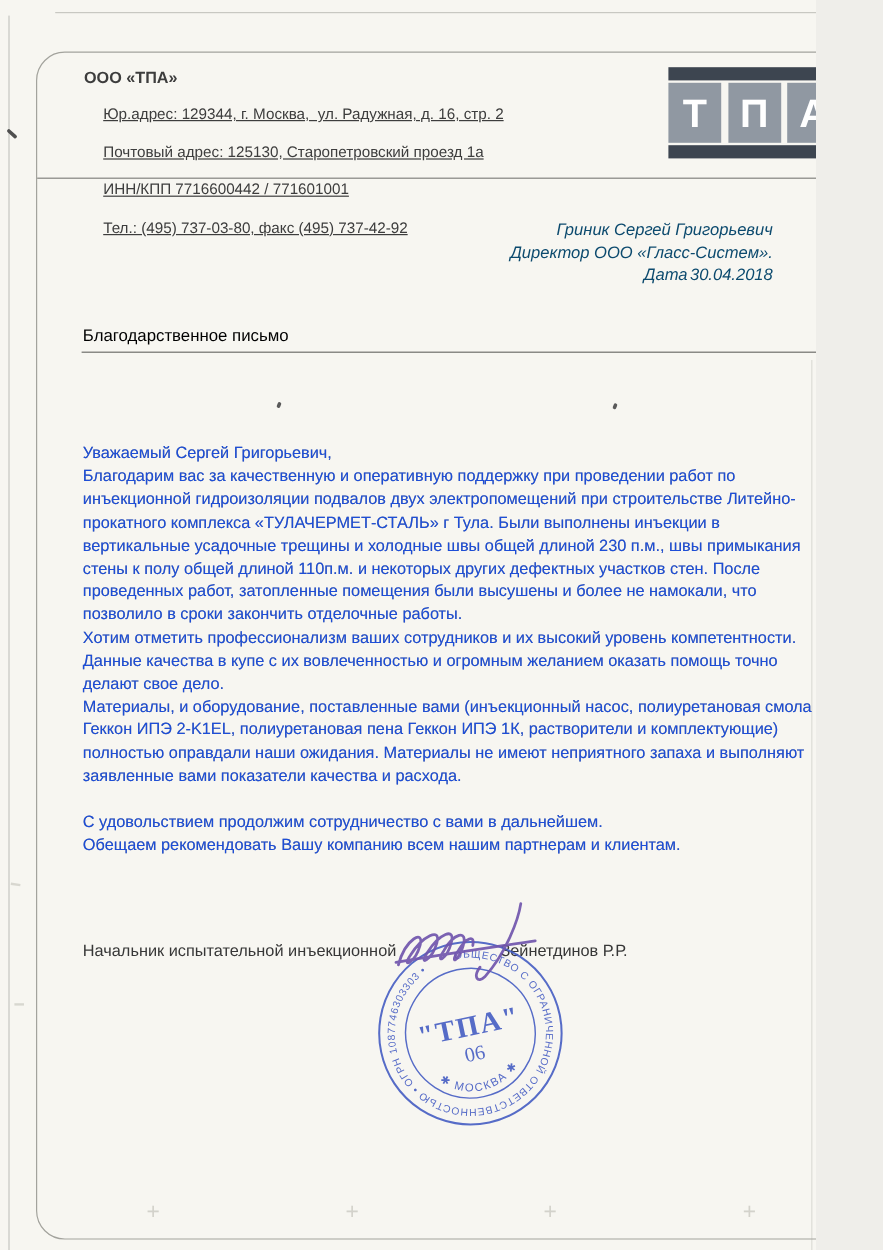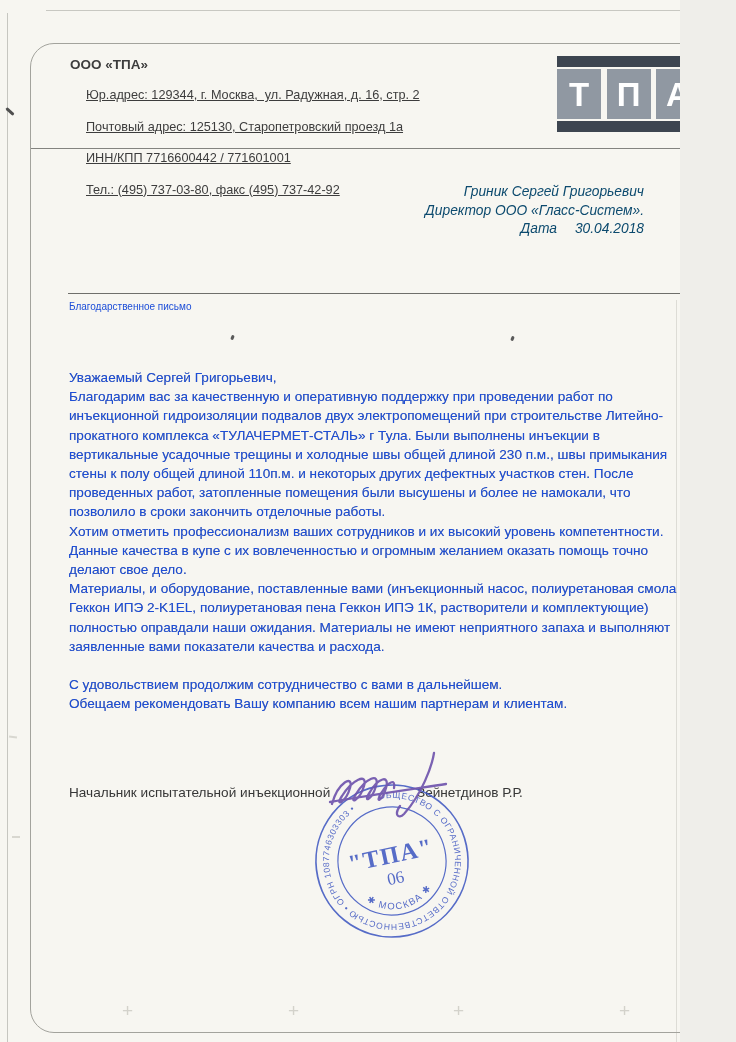--- a/index.html
+++ b/index.html
@@ -37,23 +37,23 @@
   }
   .logo-sq span{
     color:#ffffff;font-weight:bold;font-size:33px;line-height:1;
     font-family:"Liberation Sans", sans-serif;
   }
   
   .recipient{
     position:absolute;right:36px;top:183px;text-align:right;
     font-style:italic;font-size:13.8px;line-height:18.5px;color:#0c4a6e;
   }
-  .recipient .date-row{display:flex;justify-content:flex-end;gap:18px;}
+  .recipient .date-row{display:flex;justify-content:flex-end;gap:2px;}
   
-  .title{position:absolute;left:69px;top:271px;font-size:10px;color:#1d4ed8;margin-top:30px;}
+  .title{position:absolute;left:69px;top:271px;font-size:14px;color:#000000;}
   .title-rule{position:absolute;left:68px;top:293px;width:648px;height:1px;background:#6f6f6b;}
   
   .body-text{position:absolute;left:69px;top:368px;width:650px;color:#1d4ed8;}
   .para{
     white-space:pre-line;font-size:13.6px;line-height:19.2px;margin:0;
     text-shadow:0 0 0.4px rgba(40,40,40,0.45);
   }
   .para.gap-before{margin-top:19px;}
   
   .sign-row{position:absolute;left:69px;top:785px;width:650px;height:20px;font-size:13.6px;color:#373737;z-index:2;}

